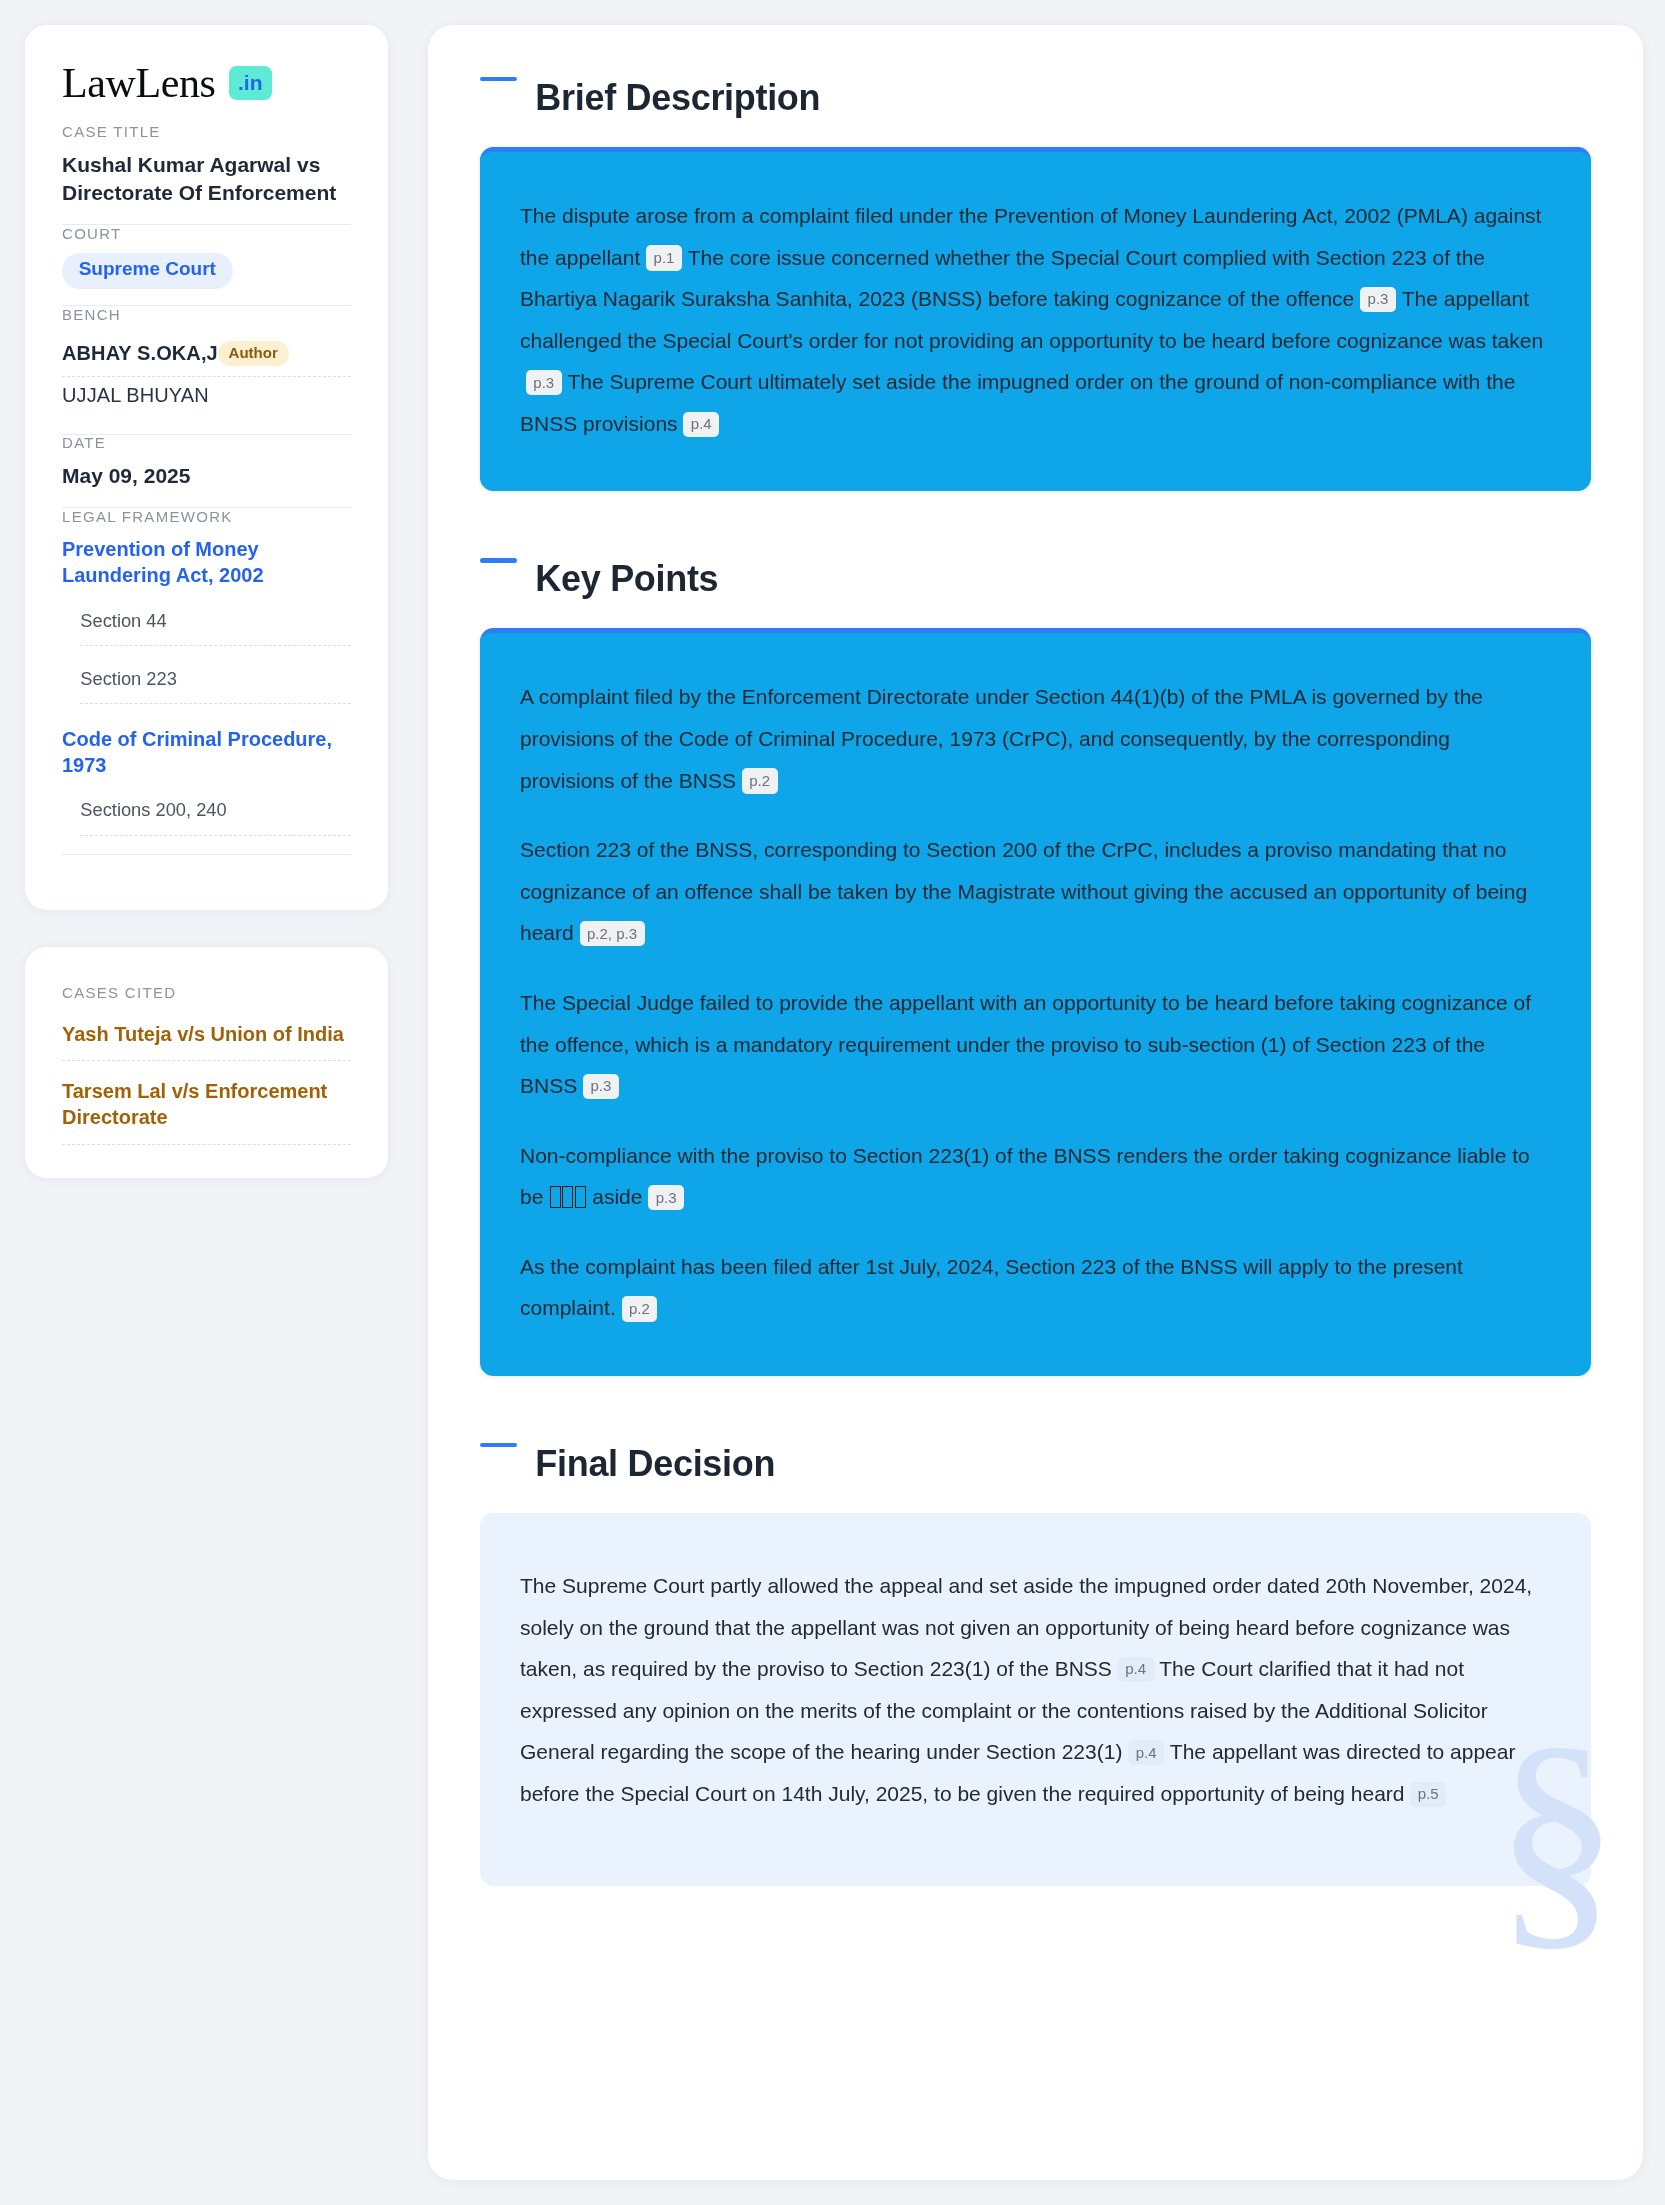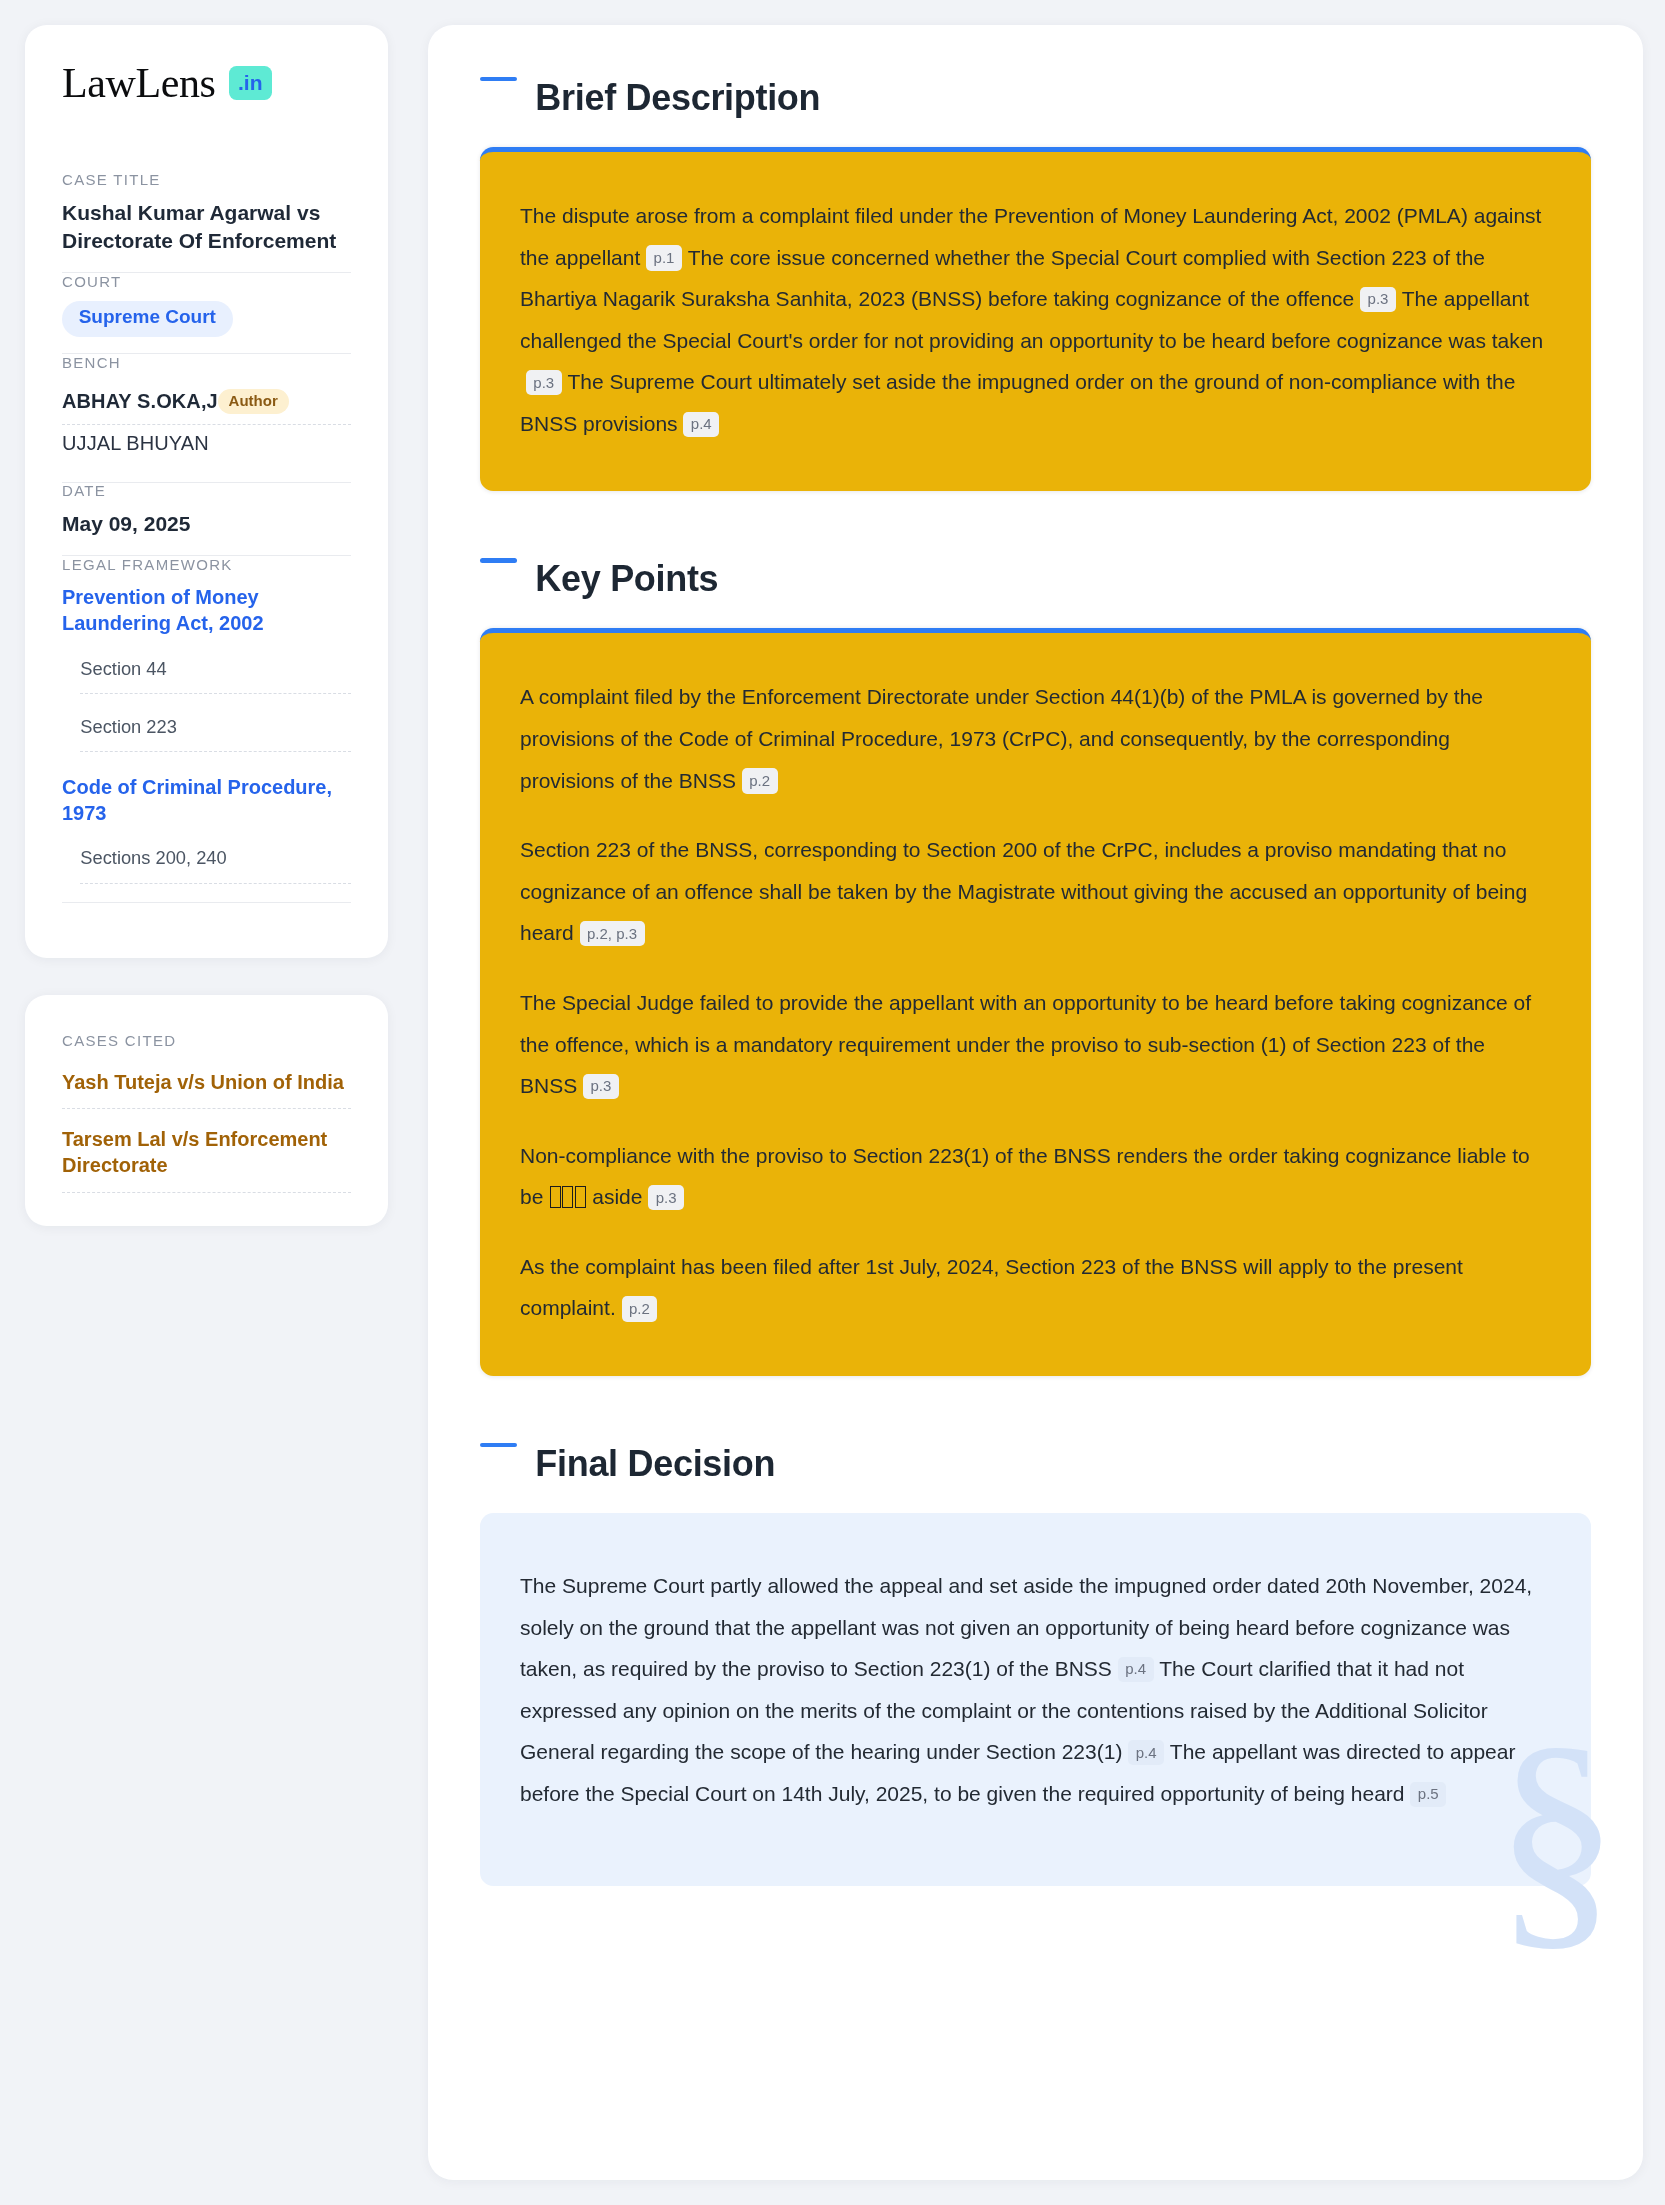--- a/index.html
+++ b/index.html
@@ -31,21 +31,21 @@
     background: #ffffff;
     border-radius: 21.7px;
     box-shadow: 0 1.7px 11.7px rgba(22,34,51,0.055);
   }
   .side-card { padding: 37px 37px 38px 37px; }
 
   .logo-row {
     display: flex;
     align-items: center;
     gap: 13.3px;
-    margin-bottom: 67px;
+    margin-bottom: 19px;
   }
   .logo-word {
     font-family: "Liberation Serif", serif;
     font-size: 42px;
     letter-spacing: -0.4px;
     color: #0b0c0e;
     line-height: 1;
   }
   .logo-tld {
     background: #5eead4;
@@ -172,21 +172,21 @@
   .sec-title {
     font-size: 36px;
     font-weight: 700;
     color: #1d2733;
     letter-spacing: -0.3px;
   }
 
   .panel {
     border-radius: 13.3px;
     border-top: 5px solid #2f7df4;
-    background: #eab308;
+    background: #0ea5e9;
     box-shadow: 0 0.8px 4.2px rgba(20,30,45,0.10);
     padding: 43px 47px 47px 40px;
     position: relative;
   }
   .panel.decision {
     background: #eaf2fd;
     border-top: none;
     box-shadow: none;
     padding: 52px 47px 72px 40px;
   }

